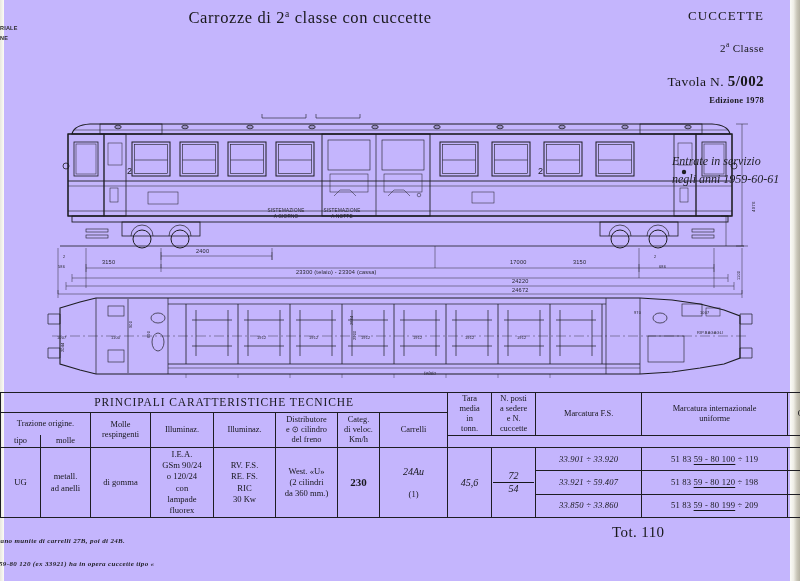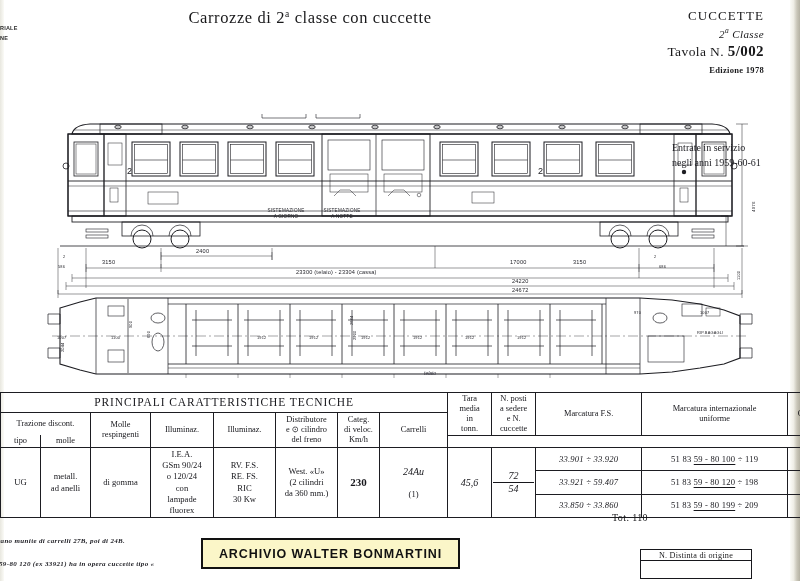--- a/index.html
+++ b/index.html
@@ -4,21 +4,21 @@
 <style>
   html, body {
     margin: 0;
     padding: 0;
     background: #6b6b6b;
   }
   #page {
     position: relative;
     width: 800px;
     height: 581px;
-    background: #ffffff;
+    background: #c4b5fd;
     overflow: hidden;
     font-family: "Liberation Serif", serif;
     color: #18181a;
   }
   
   .scan-edge-right {
     position: absolute; top: 0; right: 0; width: 10px; height: 581px;
     background: linear-gradient(to right, #fbfbf7 0%, #efeee6 35%, #c9c6b8 70%, #b4b1a2 100%);
   }
   .scan-edge-left {
@@ -40,42 +40,42 @@
   .title-main sup { font-size: 9.5px; vertical-align: super; }
   .title-serie {
     position: absolute; left: 0; top: 32px; width: 620px;
     text-align: center; font-size: 12.5px; letter-spacing: .5px;
   }
   .title-serie b { font-size: 15px; letter-spacing: .5px; }
   .hdr-right {
     position: absolute; right: 36px; top: 8px; text-align: right;
   }
   .hdr-cuccette { font-size: 13px; letter-spacing: 1.1px; }
-  .hdr-classe { font-size: 11px; letter-spacing: .4px; margin-top: 2px; font-style: italic; }
+  .hdr-classe { font-size: 11px; letter-spacing: .4px; margin-top: 16px; }
   .hdr-classe sup { font-size: 7.5px; vertical-align: super; }
-  .hdr-tavola { font-size: 13.5px; margin-top: 3px; letter-spacing: .4px; }
+  .hdr-tavola { font-size: 13.5px; margin-top: 19px; letter-spacing: .4px; }
   .hdr-tavola b { font-size: 15px; }
   .hdr-ediz { font-size: 8.5px; font-weight: bold; margin-top: 5px; letter-spacing: .3px; }
 
   
   #drawing { position: absolute; left: 0; top: 98px; width: 800px; height: 290px; }
   #drawing svg { display: block; }
 
   .draw-label {
     position: absolute;
     font-family: "Liberation Sans", sans-serif;
     font-size: 4.6px; letter-spacing: .25px; color: #24242a;
     text-align: center; line-height: 1.35; white-space: nowrap;
   }
   .lbl-sist-g { left: 258px; top: 110px; width: 56px; }
   .lbl-sist-n { left: 314px; top: 110px; width: 56px; }
   .note-servizio {
-    position: absolute; left: 672px; top: 140px;
-    font-family: "Liberation Serif", serif; 
-    font-size: 10px; line-height: 1.5; color: #1d1d22; white-space: nowrap;
+    position: absolute; left: 672px; top: 152px;
+    font-family: "Liberation Serif", serif; font-style: italic;
+    font-size: 12px; line-height: 1.5; color: #1d1d22; white-space: nowrap;
   }
   .dim {
     position: absolute; font-family: "Liberation Sans", sans-serif;
     font-size: 5.6px; color: #26262c; letter-spacing: .2px; white-space: nowrap;
   }
   .dim.sm { font-size: 4.4px; }
   .dim.vert { transform-origin: 0 0; transform: rotate(-90deg); }
   .dim.tiny { font-size: 3.9px; }
   .telaio-mark {
     position: absolute; left: 424px; top: 370px;
@@ -122,22 +122,22 @@
 
   
   .foot-note {
     position: absolute; font-family: "Liberation Serif", serif;
     font-style: italic; font-weight: bold; font-size: 7px;
     color: #1e1e24; letter-spacing: .35px; white-space: nowrap;
   }
   .fn1 { left: -6px; top: 537px; }
   .fn2 { left: -10px; top: 560px; }
   .tot {
-    position: absolute; left: 612px; top: 512px;
-    font-size: 10px; letter-spacing: .4px;
+    position: absolute; left: 612px; top: 524px;
+    font-size: 15px; letter-spacing: .4px;
   }
   .distinta {
     position: absolute; left: 640px; top: 549px;
     width: 110px; height: 28px;
     border: 1.5px solid #17171c;
   }
   .distinta .dlabel {
     font-size: 8.2px; text-align: center; padding-top: 1px;
     border-bottom: 1px solid #17171c; letter-spacing: .2px;
   }
@@ -503,21 +503,21 @@
           </th>
           <th rowspan="2">Marcatura F.S.</th>
           <th rowspan="2">
             <span>Marcatura internazionale</span><br>
             <span>uniforme</span>
           </th>
           <th rowspan="2">Quant.</th>
 
         </tr>
         <tr>
-          <th colspan="2" class="no-bot">Trazione discont.</th>
+          <th colspan="2" class="no-bot">Trazione origine.</th>
           <th rowspan="2">
             <span>Molle</span><br>
             <span>respingenti</span>
           </th>
           <th rowspan="2">Illuminaz.</th>
           <th rowspan="2">Illuminaz.</th>
           <th rowspan="2">
             <span>Distributore</span><br>
             <span>e ⊙ cilindro</span><br>
             <span>del freno</span>
@@ -590,20 +590,15 @@
 
         </tr>
       </tbody>
     </table>
   </div>
 
   <div class="foot-note fn1">erano munite di carrelli 27B, poi di 24B.</div>
   <div class="foot-note fn2">za 59-80 120 (ex 33921) ha in opera cuccette tipo «</div>
   <div class="tot">Tot. 110</div>
 
-  <div class="distinta">
-    <div class="dlabel">N. Distinta  di  origine</div>
-    <div></div>
-  </div>
-
-  <div class="archivio">ARCHIVIO WALTER BONMARTINI</div>
+
 
 </div>
 
 </body></html>

